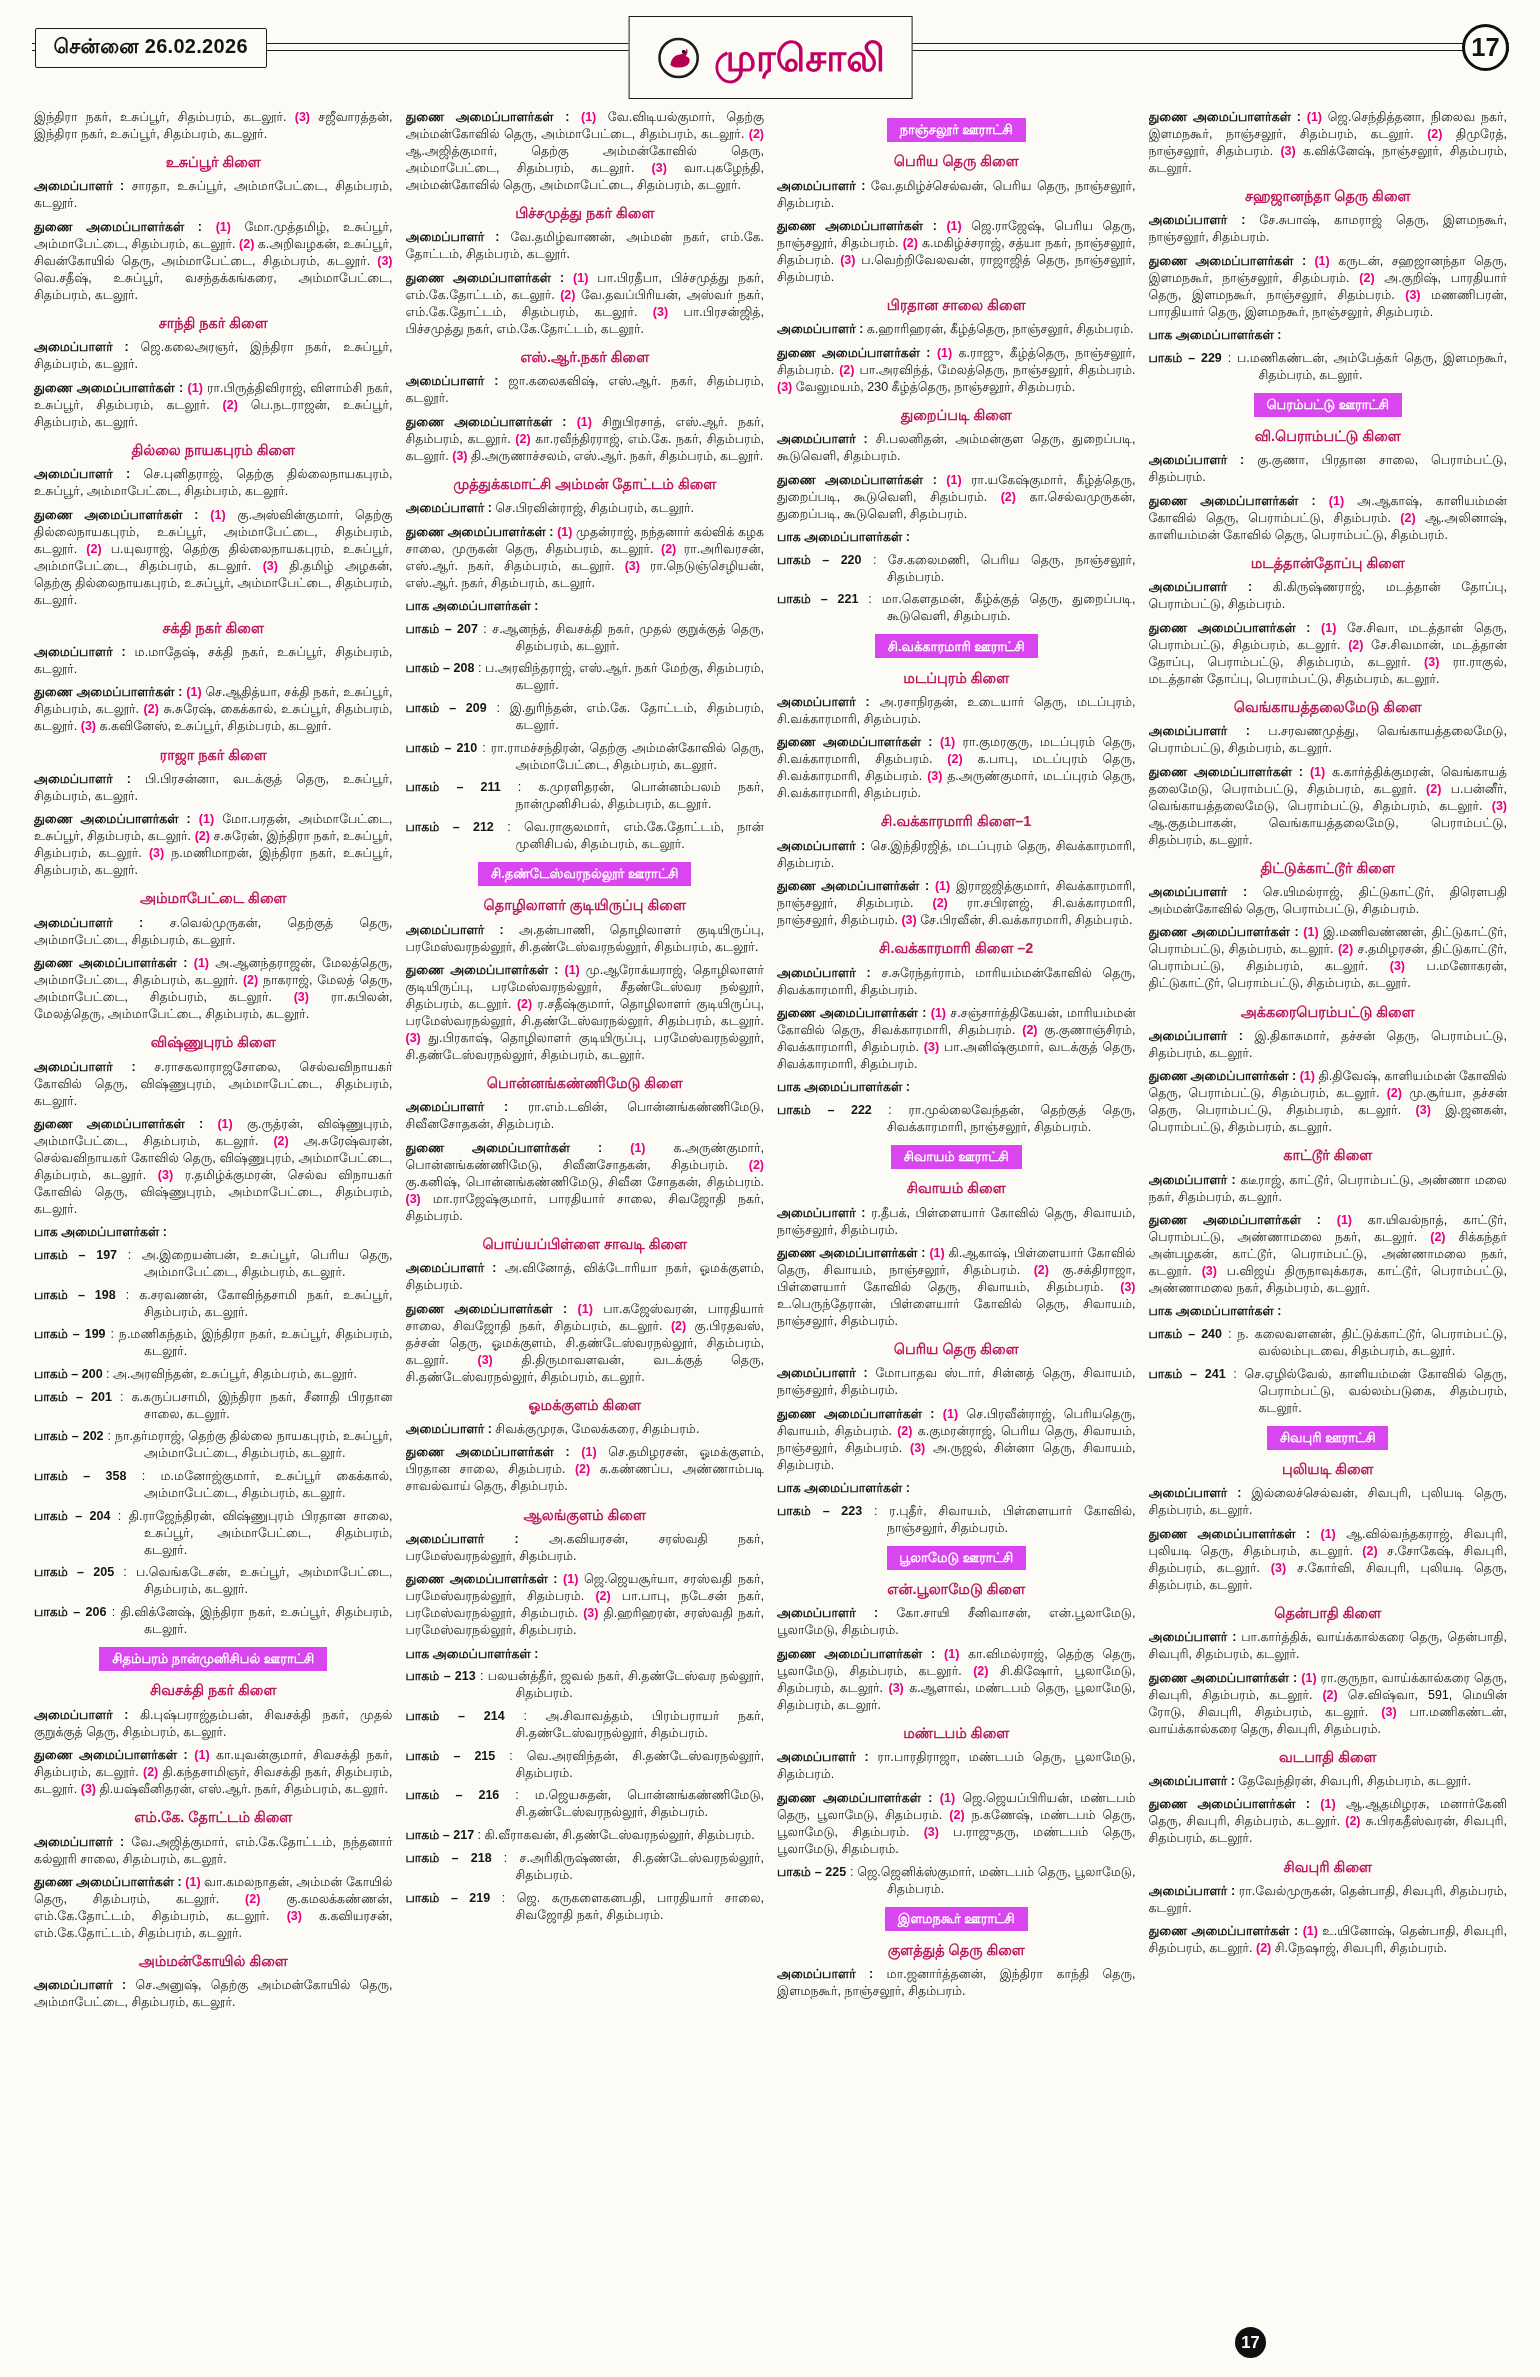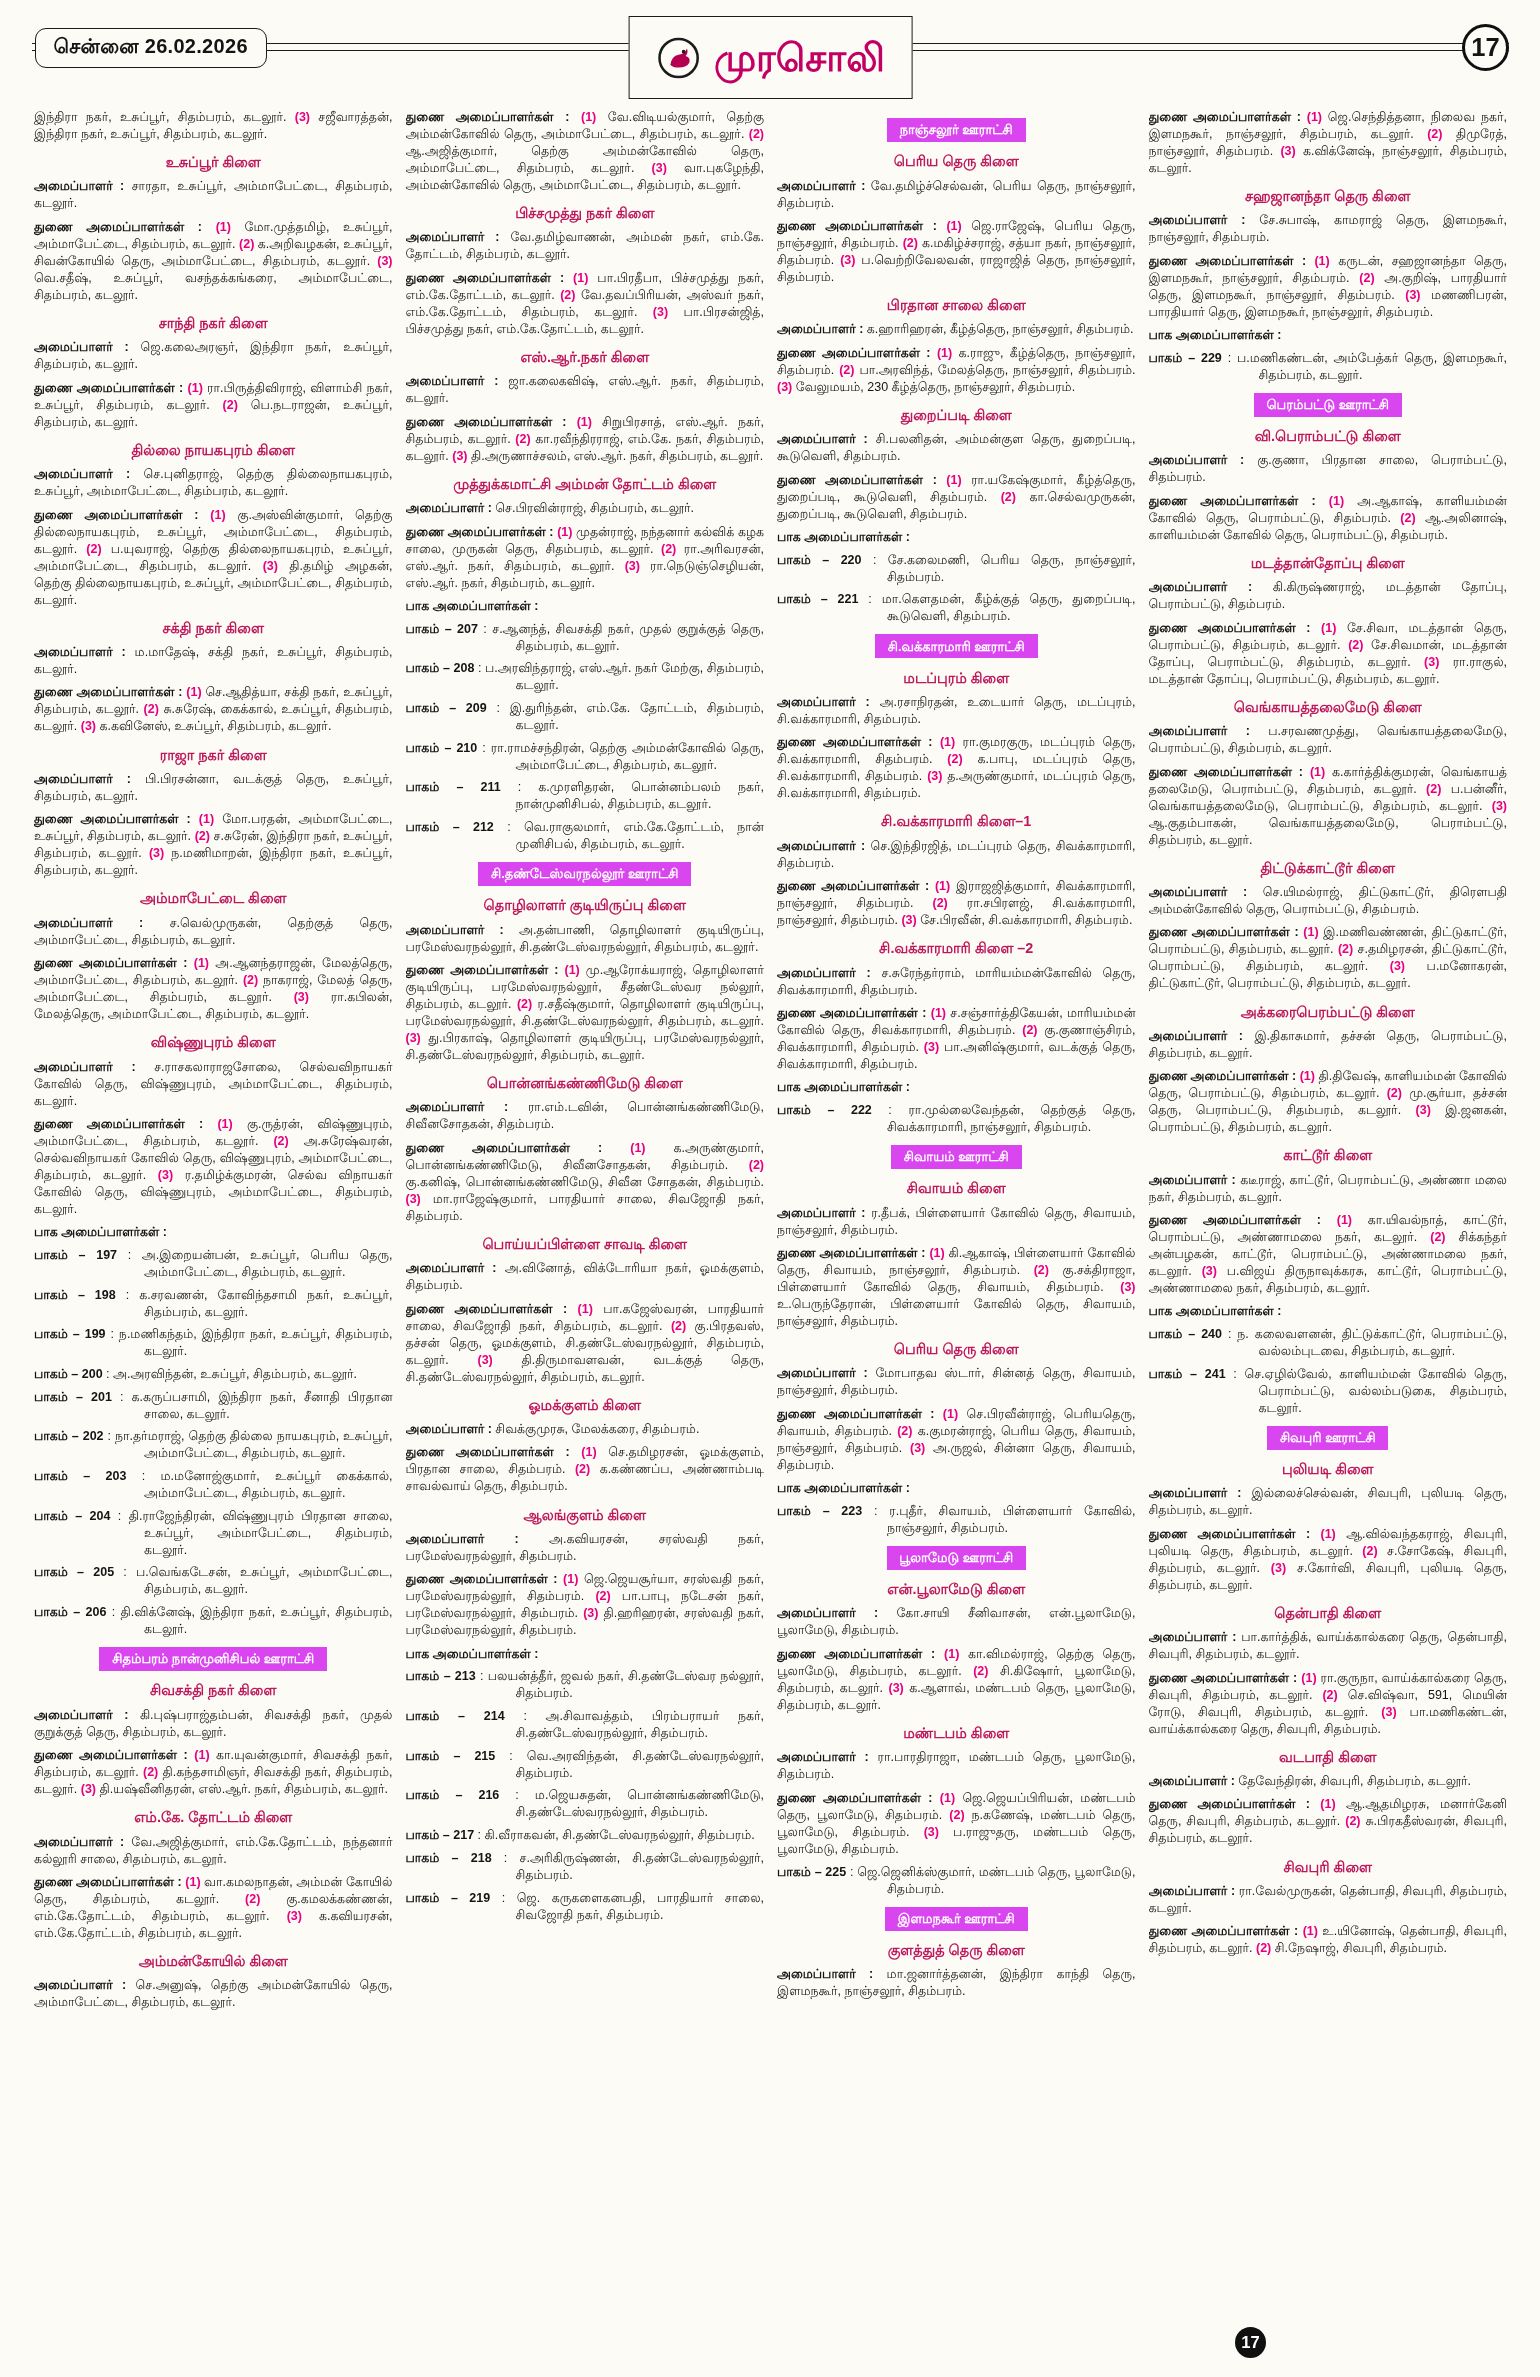--- a/index.html
+++ b/index.html
@@ -5,21 +5,21 @@
   *{box-sizing:border-box;}
   html,body{margin:0;padding:0;}
   body{background:#d9d9d4;}
   .page{position:relative;width:1541px;height:2377px;margin:0 auto;background:#fcfbf6;
         font-family:"Liberation Sans","DejaVu Sans",sans-serif;color:#141414;overflow:hidden;}
   
   .hdr{position:absolute;top:24px;left:32px;right:32px;height:61px;}
   .hrule{position:absolute;top:19px;left:0;right:0;height:7.7px;
          border-top:1.9px solid #1c1c1c;border-bottom:1.9px solid #1c1c1c;}
   .datebox{position:absolute;left:2.6px;top:3.8px;background:#fcfbf6;border:1.9px solid #1c1c1c;
-           border-radius:11px;padding:6.4px 18px;font-weight:700;font-size:20px;letter-spacing:0.3px;z-index:2;}
+           border-radius:2px;padding:6.4px 18px;font-weight:700;font-size:20px;letter-spacing:0.3px;z-index:2;}
   .mast{position:absolute;left:50%;top:-7.7px;transform:translateX(-50%);background:#fcfbf6;
         border:1.9px solid #1c1c1c;padding:18px 27px;display:flex;align-items:center;gap:12.8px;z-index:2;}
   .mast .title{font-size:38px;font-weight:800;color:#c20063;line-height:1;}
   .logo{width:45px;height:45px;display:inline-flex;align-items:center;justify-content:center;}
   .pagenum{position:absolute;right:0;top:0;width:47px;height:47px;border:3.2px solid #101010;border-radius:50%;
            background:#fcfbf6;display:flex;align-items:center;justify-content:center;
            font-weight:800;font-size:25.5px;z-index:2;}
   
   .content{position:absolute;top:109px;left:34px;right:34px;bottom:41px;display:flex;gap:13px;}
   .col{flex:1 1 0;overflow:hidden;font-size:12.5px;line-height:1.36;text-align:justify;}
@@ -80,21 +80,21 @@
         <div class="kilai">விஷ்ணுபுரம் கிளை</div>
         <div class="para"><span class="lab">அமைப்பாளர் : </span>ச.ராசகலாராஜசோலை, செல்வவிநாயகர் கோவில் தெரு, விஷ்ணுபுரம், அம்மாபேட்டை, சிதம்பரம், கடலூர்.</div>
         <div class="para"><span class="lab">துணை அமைப்பாளர்கள் : </span><span class="num">(1)</span> கு.ருத்ரன், விஷ்ணுபுரம், அம்மாபேட்டை, சிதம்பரம், கடலூர். <span class="num">(2)</span> அ.சுரேஷ்வரன், செல்வவிநாயகர் கோவில் தெரு, விஷ்ணுபுரம், அம்மாபேட்டை, சிதம்பரம், கடலூர். <span class="num">(3)</span> ர.தமிழ்க்குமரன், செல்வ விநாயகர் கோவில் தெரு, விஷ்ணுபுரம், அம்மாபேட்டை, சிதம்பரம், கடலூர்.</div>
         <div class="plabel">பாக அமைப்பாளர்கள் :</div>
         <div class="ward"><span class="wlab">பாகம் – 197</span> : அ.இறையன்பன், உசுப்பூர், பெரிய தெரு, அம்மாபேட்டை, சிதம்பரம், கடலூர்.</div>
         <div class="ward"><span class="wlab">பாகம் – 198</span> : க.சரவணன், கோவிந்தசாமி நகர், உசுப்பூர், சிதம்பரம், கடலூர்.</div>
         <div class="ward"><span class="wlab">பாகம் – 199</span> : ந.மணிகந்தம், இந்திரா நகர், உசுப்பூர், சிதம்பரம், கடலூர்.</div>
         <div class="ward"><span class="wlab">பாகம் – 200</span> : அ.அரவிந்தன், உசுப்பூர், சிதம்பரம், கடலூர்.</div>
         <div class="ward"><span class="wlab">பாகம் – 201</span> : க.கருப்பசாமி, இந்திரா நகர், சீனாதி பிரதான சாலை, கடலூர்.</div>
         <div class="ward"><span class="wlab">பாகம் – 202</span> : நா.தர்மராஜ், தெற்கு தில்லை நாயகபுரம், உசுப்பூர், அம்மாபேட்டை, சிதம்பரம், கடலூர்.</div>
-        <div class="ward"><span class="wlab">பாகம் – 203</span> : ம.மனோஜ்குமார், உசுப்பூர் கைக்கால், அம்மாபேட்டை, சிதம்பரம், கடலூர்.</div>
+        <div class="ward"><span class="wlab">பாகம் – 358</span> : ம.மனோஜ்குமார், உசுப்பூர் கைக்கால், அம்மாபேட்டை, சிதம்பரம், கடலூர்.</div>
         <div class="ward"><span class="wlab">பாகம் – 204</span> : தி.ராஜேந்திரன், விஷ்ணுபுரம் பிரதான சாலை, உசுப்பூர், அம்மாபேட்டை, சிதம்பரம், கடலூர்.</div>
         <div class="ward"><span class="wlab">பாகம் – 205</span> : ப.வெங்கடேசன், உசுப்பூர், அம்மாபேட்டை, சிதம்பரம், கடலூர்.</div>
         <div class="ward"><span class="wlab">பாகம் – 206</span> : தி.விக்னேஷ், இந்திரா நகர், உசுப்பூர், சிதம்பரம், கடலூர்.</div>
         <div class="urachi">சிதம்பரம் நான்முனிசிபல் ஊராட்சி</div>
         <div class="kilai">சிவசக்தி நகர் கிளை</div>
         <div class="para"><span class="lab">அமைப்பாளர் : </span>கி.புஷ்பராஜ்தம்பன், சிவசக்தி நகர், முதல் குறுக்குத் தெரு, சிதம்பரம், கடலூர்.</div>
         <div class="para"><span class="lab">துணை அமைப்பாளர்கள் : </span><span class="num">(1)</span> கா.யுவன்குமார், சிவசக்தி நகர், சிதம்பரம், கடலூர். <span class="num">(2)</span> தி.கந்தசாமிஞர், சிவசக்தி நகர், சிதம்பரம், கடலூர். <span class="num">(3)</span> தி.யஷ்வீனிதரன், எஸ்.ஆர். நகர், சிதம்பரம், கடலூர்.</div>
         <div class="kilai">எம்.கே. தோட்டம் கிளை</div>
         <div class="para"><span class="lab">அமைப்பாளர் : </span>வே.அஜித்குமார், எம்.கே.தோட்டம், நந்தனார் கல்லூரி சாலை, சிதம்பரம், கடலூர்.</div>
         <div class="para"><span class="lab">துணை அமைப்பாளர்கள் : </span><span class="num">(1)</span> வா.கமலநாதன், அம்மன் கோயில் தெரு, சிதம்பரம், கடலூர். <span class="num">(2)</span> கு.கமலக்கண்ணன், எம்.கே.தோட்டம், சிதம்பரம், கடலூர். <span class="num">(3)</span> க.கவியரசன், எம்.கே.தோட்டம், சிதம்பரம், கடலூர்.</div>

